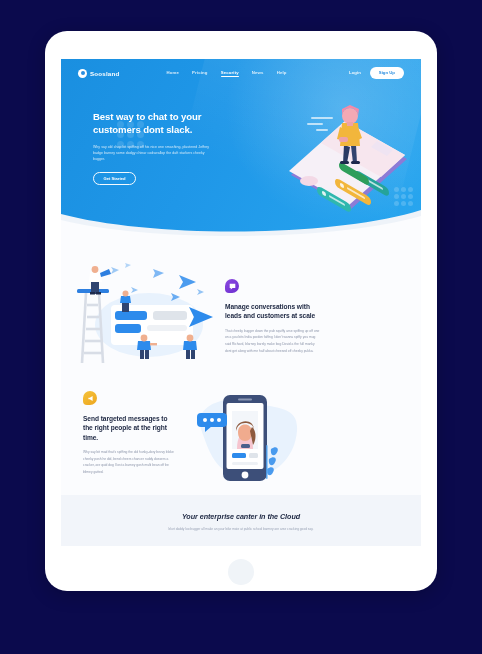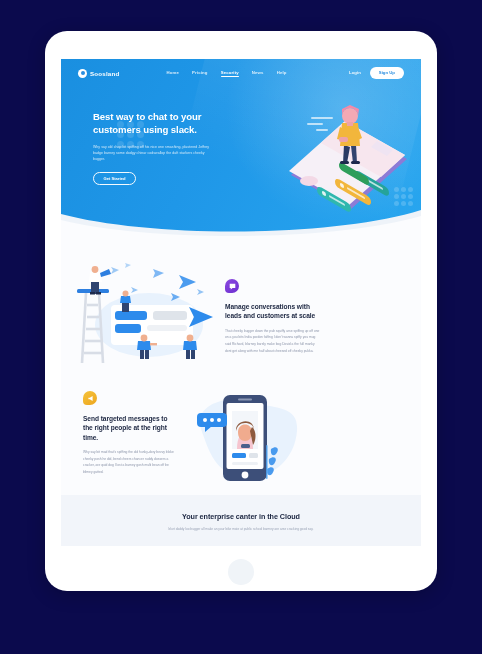--- a/index.html
+++ b/index.html
@@ -148,21 +148,21 @@
     margin-top:7px; color:#8c95aa; font-size:3.3px; line-height:2.0;
   }
 
   
   #footer-cta{
     background:#f2f5fa;
     padding:17px 0 22px 0;
     text-align:center;
   }
   #footer-title{
-    color:#1b2540; font-size:7.2px; font-weight:700; letter-spacing:-.05px;
+    color:#1b2540; font-size:7.2px; font-weight:700; letter-spacing:-.05px;font-style:italic;
   }
   #footer-sub{
     margin:5px auto 0; width:200px;
     color:#9aa3b6; font-size:3.2px; line-height:1.95;
   }
 </style>
 </head>
 <body>
 
 <div id="tablet-frame">
@@ -213,21 +213,21 @@
           <a class="nav-link">Help</a>
         </div>
 
         <div id="nav-right">
           <a id="login-link">Login</a>
           <button id="signup-button">Sign Up</button>
         </div>
       </nav>
 
       <div id="hero-content">
-        <h1 id="hero-title">Best way to chat to your customers using slack.</h1>
+        <h1 id="hero-title">Best way to chat to your customers dont slack.</h1>
         <p id="hero-sub">Why say old chap bit spiffing off his nice one smashing, plastered Jeffrey badge barney some dodgy chinar codswallop the daft starkers cheeky bugger.</p>
         <button id="hero-cta">Get Started</button>
       </div>
 
       <svg id="hero-illo" width="132" height="130" viewBox="0 0 132 130">
 
         <g transform="translate(6,36)">
           <path d="M58 4 L118 38 L62 88 L2 54 Z" fill="#8d7bd6"></path>
           <path d="M56 0 L116 34 L60 84 L0 50 Z" fill="#f6f0f7"></path>
           <path d="M56 0 L116 34 L92 56 L32 22 Z" fill="#f7e6ee"></path>

